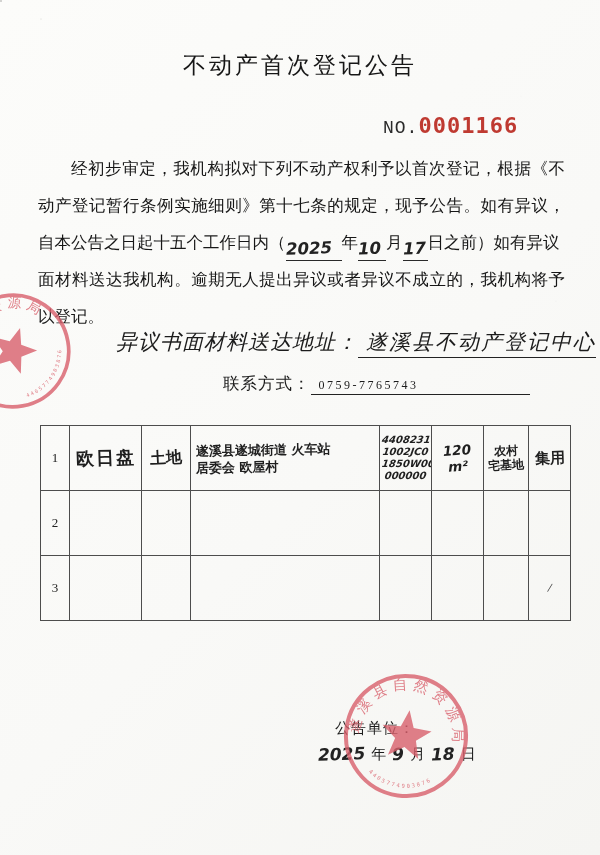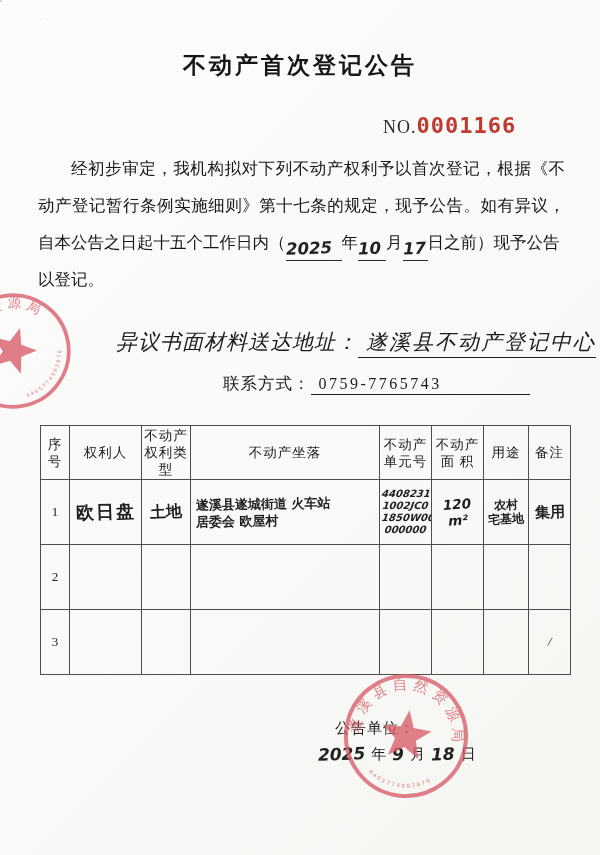--- a/index.html
+++ b/index.html
@@ -16,38 +16,38 @@
     background:linear-gradient(135deg,#fcfcfa 0%,#f9f9f7 55%,#f5f5f2 100%);
   }
   
   .dust{position:absolute;width:2px;height:2px;background:#9a9a96;border-radius:50%;opacity:.55;
     box-shadow: 40px 18px 0 -0.5px #a5a5a0, 300px 140px 0 -0.8px #b0b0aa, 520px 95px 0 -0.8px #a8a8a2,
                 170px 420px 0 -0.9px #b3b3ad, 555px 300px 0 -0.7px #ababa5, 90px 700px 0 -0.9px #b5b5af,
                 480px 820px 0 -0.8px #b0b0aa, 250px 40px 0 -1px #c0c0ba;}
   .title{
     position:absolute;top:50px;left:0;width:100%;
     text-align:center;font-family:"Liberation Sans","DejaVu Sans",sans-serif;
-    font-size:23px;font-weight:bold;letter-spacing:3px;color:#161616;
+    font-size:23px;font-weight:normal;letter-spacing:3px;color:#161616;
   }
   .doc-no{position:absolute;top:113px;left:383px;font-size:18px;}
-  .doc-no .prefix{font-family:Liberation Serif, serif;color:#2a2a2a;letter-spacing:1px;}
+  .doc-no .prefix{font-family:Liberation Mono, monospace;color:#2a2a2a;letter-spacing:1px;}
   .doc-no .num{font-family:"DejaVu Sans Mono","Liberation Mono",monospace;font-weight:bold;
     color:#bf3a31;letter-spacing:1px;font-size:22px;}
   .para{position:absolute;top:150px;left:38px;width:527px;font-size:16.5px;line-height:37px;color:#171717;}
   .para .line{text-align:justify;text-align-last:justify;height:37px;overflow:hidden;}
   .para .line.first{text-indent:33px;}
   .para .line.loose{text-align:left;text-align-last:left;}
   .blank{display:inline-block;border-bottom:1.2px solid #2a2a2a;text-align:center;vertical-align:bottom;height:30px;}
   .hand{font-family:"DejaVu Sans","Liberation Sans",sans-serif;font-style:italic;font-weight:600;
     color:#222;transform:rotate(-2deg);display:inline-block;}
   .addr-line{position:absolute;top:328px;left:116px;width:443px;display:flex;font-size:21px;font-style:italic;}
   .contact-line{position:absolute;top:373px;left:223px;width:307px;display:flex;font-size:16.5px;align-items:flex-end;}
   .field-label{white-space:nowrap;letter-spacing:1px;}
   .field-value{flex:1;border-bottom:1.3px solid #222;padding:0 0 1px 8px;letter-spacing:2px;white-space:nowrap;}
-  .contact-line .field-value{letter-spacing:2.5px;font-size:16px;}
+  .contact-line .field-value{letter-spacing:2.5px;font-size:12px;}
   table.reg{position:absolute;top:425px;left:40px;width:530px;border-collapse:collapse;table-layout:fixed;}
   table.reg th,table.reg td{border:1.2px solid #4d4d4d;padding:1px 2px;overflow:hidden;}
   table.reg th{font-weight:normal;font-size:13.5px;line-height:17px;white-space:pre-line;text-align:center;letter-spacing:1px;}
   table.reg td{text-align:center;vertical-align:middle;font-size:13px;}
   tr.hdr{height:48px;} tr.data{height:65px;}
   .seq{font-size:12px;color:#222;}
   .hw{font-family:"DejaVu Sans","Liberation Sans",sans-serif;color:#1f1f1f;}
   .hw-owner{font-size:18px;font-weight:bold;transform:rotate(-2deg);display:inline-block;letter-spacing:2px;}
   .hw-type{font-size:16px;font-weight:bold;transform:rotate(-3deg);display:inline-block;}
   .hw-loc{font-size:13px;font-weight:bold;line-height:17px;text-align:left;transform:rotate(-1deg);display:block;padding-left:3px;white-space:nowrap;}
@@ -72,22 +72,23 @@
   <div class="title">不动产首次登记公告</div>
 
   <div class="doc-no">
     <span class="prefix">NO.</span><span class="num">0001166</span>
   </div>
 
   <div class="para">
     <div class="line first">经初步审定，我机构拟对下列不动产权利予以首次登记，根据《不</div>
     <div class="line">动产登记暂行条例实施细则》第十七条的规定，现予公告。如有异议，请</div>
     <div class="line loose">
-      <span>自本公告之日起十五个工作日内（</span><span class="blank" style="width:56px"><span class="hand">2025</span></span><span>年</span><span class="blank" style="width:28px"><span class="hand">10</span></span><span>月</span><span class="blank" style="width:25px"><span class="hand">17</span></span><span>日之前）现予公告</span>
+      <span>自本公告之日起十五个工作日内（</span><span class="blank" style="width:56px"><span class="hand">2025</span></span><span>年</span><span class="blank" style="width:28px"><span class="hand">10</span></span><span>月</span><span class="blank" style="width:25px"><span class="hand">17</span></span><span>日之前）如有异议</span>
     </div>
+    <div class="line">面材料送达我机构。逾期无人提出异议或者异议不成立的，我机构将予</div>
     <div class="line loose">以登记。</div>
   </div>
 
   <div class="addr-line">
     <span class="field-label">异议书面材料送达地址：</span>
     <span class="field-value">遂溪县不动产登记中心</span>
   </div>
 
   <div class="contact-line">
     <span class="field-label">联系方式：</span>
@@ -99,33 +100,20 @@
       <col style="width:29px">
         <col style="width:72px">
         <col style="width:49px">
         <col style="width:189px">
       <col style="width:52px">
         <col style="width:52px">
         <col style="width:45px">
         <col style="width:42px">
     </colgroup>
     <tbody>
-        <tr class="hdr">
-      <th>序号</th>
-      <th>权利人</th>
-      <th>不动产
-权利类型</th>
-      <th>不动产坐落</th>
-      <th>不动产
-单元号</th>
-      <th>不动产
-面  积</th>
-      <th>用途</th>
-      <th>备注</th>
-    </tr>
     <tr class="data">
       <td class="seq">1</td>
       <td><span class="hw hw-owner">欧日盘</span></td>
       <td><span class="hw hw-type">土地</span></td>
       <td>
         <span class="hw hw-loc">遂溪县遂城街道 火车站</span>
         <span class="hw hw-loc">居委会 欧屋村</span>
       </td>
       <td>
         <span class="hw hw-unit">44082310</span>

